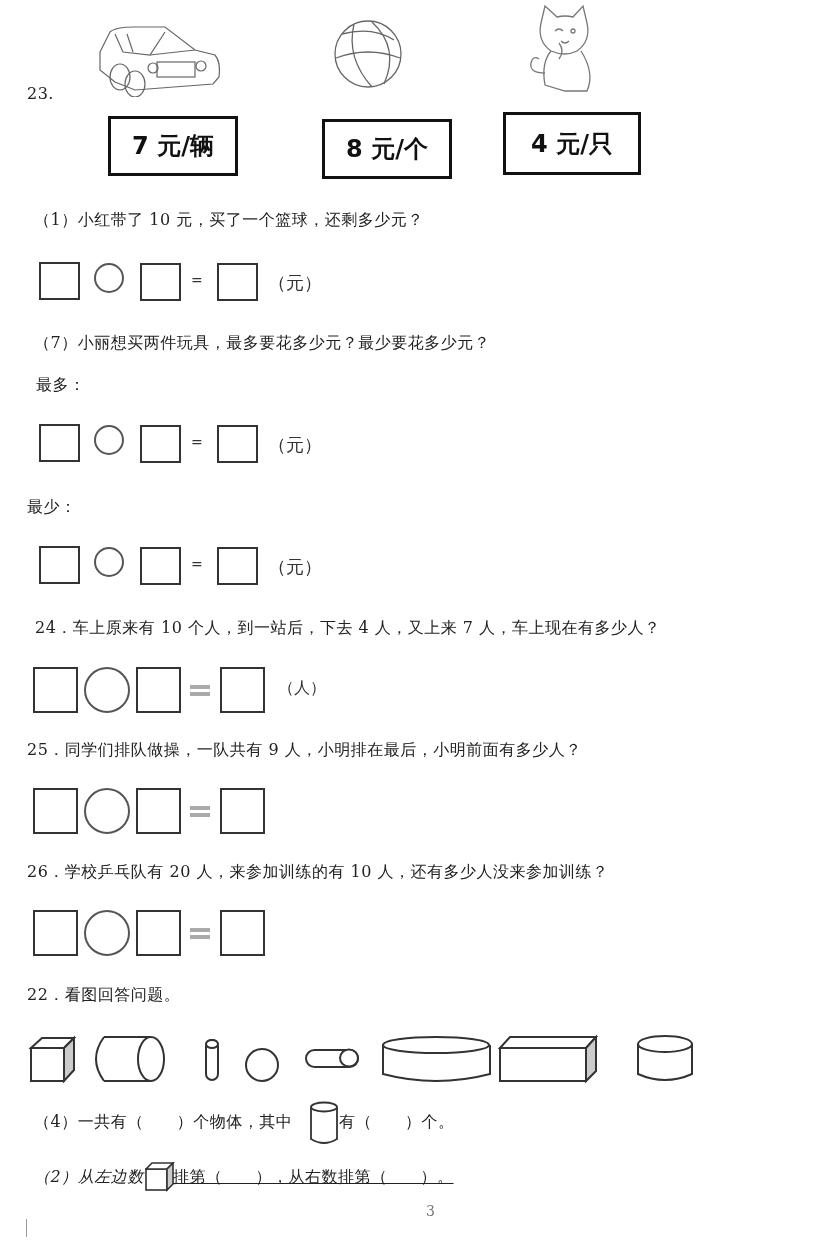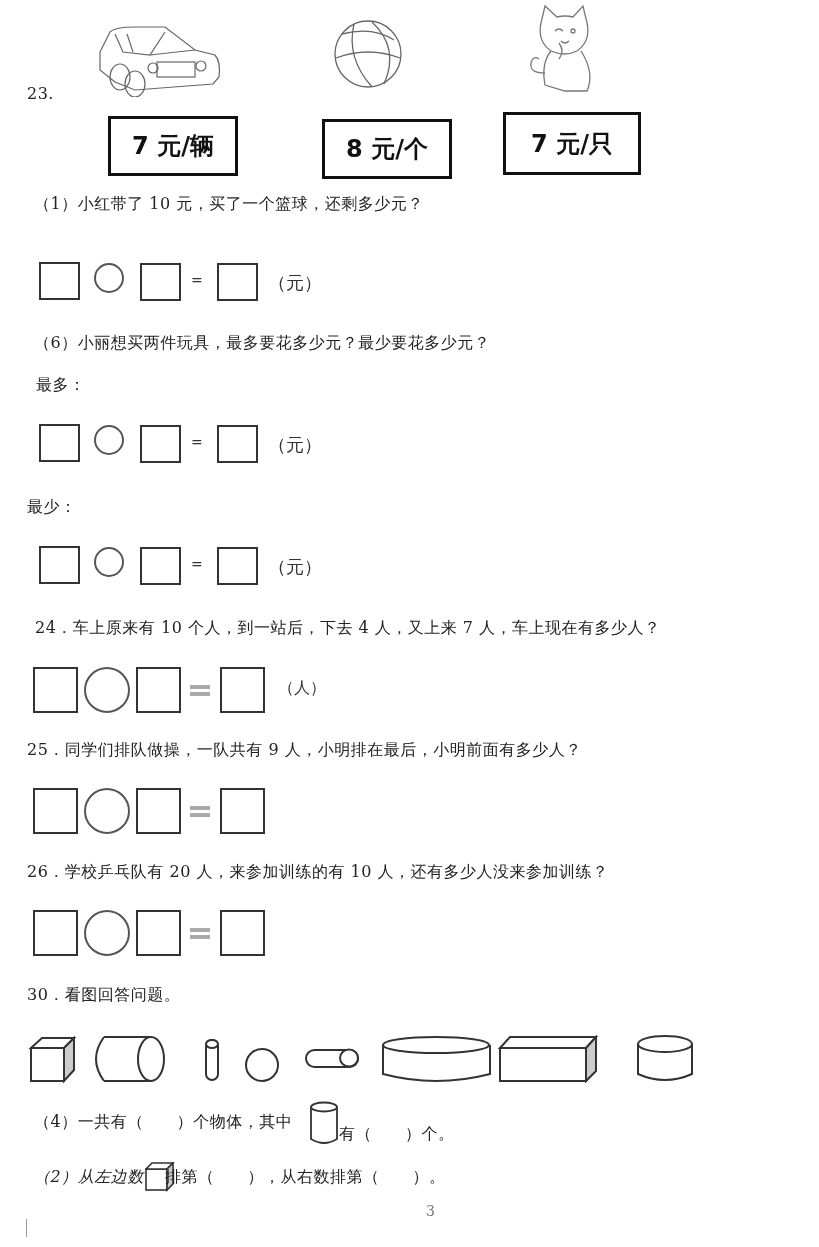--- a/index.html
+++ b/index.html
@@ -53,31 +53,31 @@
   <g fill="none" stroke="#777" stroke-width="1.3">
     <path d="M16 20 L20 3 L32 14 Q40 12 48 14 L58 3 L62 20 Q66 38 52 48 Q40 54 26 48 Q12 38 16 20 Z"></path>
     <path d="M30 28 Q34 24 38 28"></path>
     <circle cx="48" cy="28" r="2"></circle>
     <path d="M36 38 Q40 42 44 38"></path>
     <path d="M26 48 Q16 60 20 82 L40 88 L62 88 Q70 70 56 48"></path>
     <path d="M20 70 Q4 70 6 60 Q8 52 14 56"></path>
     <path d="M34 40 Q40 48 34 56"></path>
   </g>
 </svg>
-<div class="pricebox" style="left:503px;top:112px;width:132px;height:57px;">7 元/只</div>
+<div class="pricebox" style="left:503px;top:112px;width:132px;height:57px;">4 元/只</div>
 
-<div class="abs txt" style="left:34px;top:194px;">（1）小红带了 10 元，买了一个篮球，还剩多少元？</div>
+<div class="abs txt" style="left:34px;top:210px;">（1）小红带了 10 元，买了一个篮球，还剩多少元？</div>
 <div class="sq" style="left:39px;top:262px;width:41px;height:38px;"></div>
 <div class="circ" style="left:94px;top:263px;width:30px;height:30px;"></div>
 <div class="sq" style="left:140px;top:263px;width:41px;height:38px;"></div>
 <div class="eq-small" style="left:191px;top:272px;">=</div>
 <div class="sq" style="left:217px;top:263px;width:41px;height:38px;"></div>
 <div class="unit" style="left:268px;top:271px;">（元）</div>
 
-<div class="abs txt" style="left:34px;top:333px;">（6）小丽想买两件玩具，最多要花多少元？最少要花多少元？</div>
+<div class="abs txt" style="left:34px;top:333px;">（7）小丽想买两件玩具，最多要花多少元？最少要花多少元？</div>
 <div class="abs txt" style="left:36px;top:375px;">最多：</div>
 <div class="sq" style="left:39px;top:424px;width:41px;height:38px;"></div>
 <div class="circ" style="left:94px;top:425px;width:30px;height:30px;"></div>
 <div class="sq" style="left:140px;top:425px;width:41px;height:38px;"></div>
 <div class="eq-small" style="left:191px;top:434px;">=</div>
 <div class="sq" style="left:217px;top:425px;width:41px;height:38px;"></div>
 <div class="unit" style="left:268px;top:433px;">（元）</div>
 
 <div class="abs txt" style="left:27px;top:497px;text-align:center;">最少：</div>
 <div class="sq" style="left:39px;top:546px;width:41px;height:38px;"></div>
@@ -102,21 +102,21 @@
 <div class="eq-big" style="left:190px;top:806px;"></div>
 <div class="sq" style="left:220px;top:788px;width:45px;height:46px;"></div>
 
 <div class="abs txt" style="left:27px;top:862px;">26．学校乒乓队有 20 人，来参加训练的有 10 人，还有多少人没来参加训练？</div>
 <div class="sq" style="left:33px;top:910px;width:45px;height:46px;"></div>
 <div class="circ" style="left:84px;top:910px;width:46px;height:46px;"></div>
 <div class="sq" style="left:136px;top:910px;width:45px;height:46px;"></div>
 <div class="eq-big" style="left:190px;top:928px;"></div>
 <div class="sq" style="left:220px;top:910px;width:45px;height:46px;"></div>
 
-<div class="abs txt" style="left:27px;top:985px;">30．看图回答问题。</div>
+<div class="abs txt" style="left:27px;top:985px;">22．看图回答问题。</div>
 
 <svg class="abs" style="left:0;top:1030px;" width="819" height="60" viewBox="0 1030 819 60">
   <g fill="#fff" stroke="#333" stroke-width="2">
 
     <g>
       <rect x="31" y="1048" width="33" height="33"></rect>
       <path d="M31 1048 L42 1038 L74 1038 L64 1048 Z"></path>
       <path d="M64 1048 L74 1038 L74 1070 L64 1081 Z" fill="#ccc"></path>
     </g>
 
@@ -156,26 +156,26 @@
   </g>
 </svg>
 
 <div class="abs txt" style="left:34px;top:1112px;">（4）一共有（　　）个物体，其中</div>
 <svg class="abs" style="left:309px;top:1101px;" width="30" height="44" viewBox="0 0 30 44">
   <g fill="#fff" stroke="#333" stroke-width="1.8">
     <path d="M2 6 L2 38 Q15 46 28 38 L28 6"></path>
     <ellipse cx="15" cy="6" rx="13" ry="4.5"></ellipse>
   </g>
 </svg>
-<div class="abs txt" style="left:339px;top:1112px;margin-top:12px;">有（　　）个。</div>
+<div class="abs txt" style="left:339px;top:1112px;">有（　　）个。</div>
 
 <div class="abs txt" style="left:34px;top:1167px;font-style:italic;">（2）从左边数</div>
 <svg class="abs" style="left:145px;top:1162px;" width="30" height="30" viewBox="0 0 30 30">
   <g fill="#fff" stroke="#333" stroke-width="1.6">
     <rect x="1" y="7" width="21" height="21"></rect>
     <path d="M1 7 L7 1 L28 1 L22 7 Z"></path>
     <path d="M22 7 L28 1 L28 22 L22 28 Z" fill="#ccc"></path>
   </g>
 </svg>
-<div class="abs txt" style="left:165px;top:1167px;">排第（　　），从右数排第（　　）。</div>
+<div class="abs txt" style="left:173px;top:1167px;text-decoration:underline;">排第（　　），从右数排第（　　）。</div>
 
 <div class="pagenum" style="left:426px;top:1203px;">3</div>
 <div class="cursor" style="left:26px;top:1219px;"></div>
 
 </body></html>

